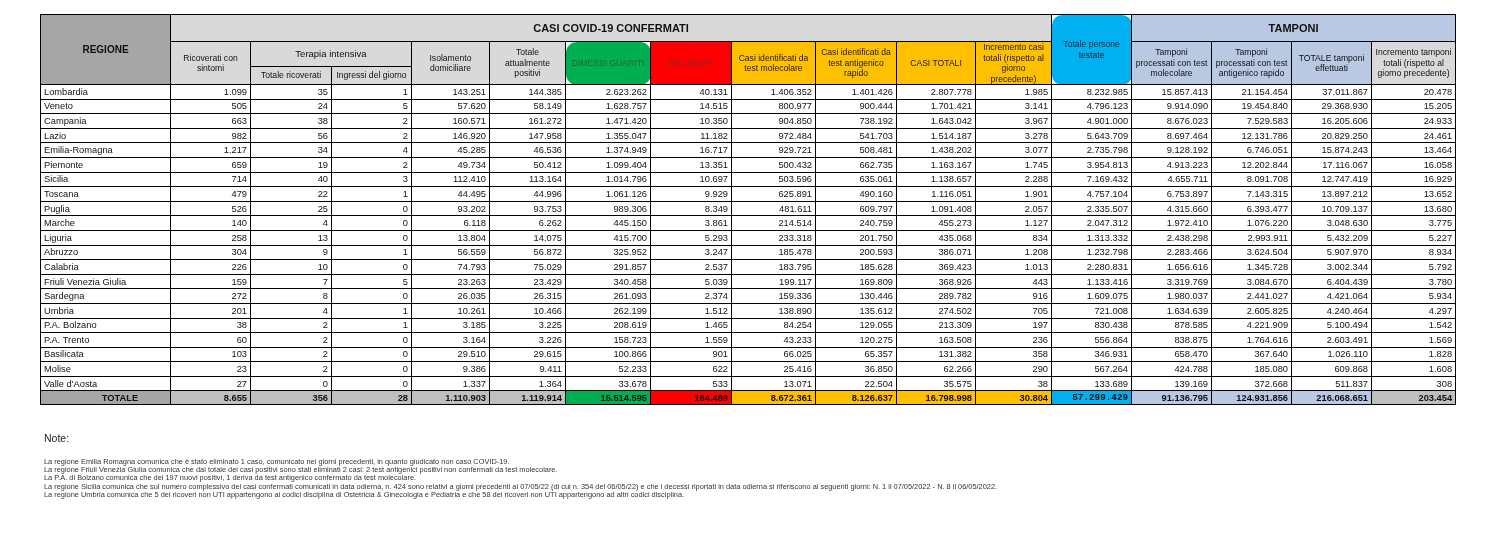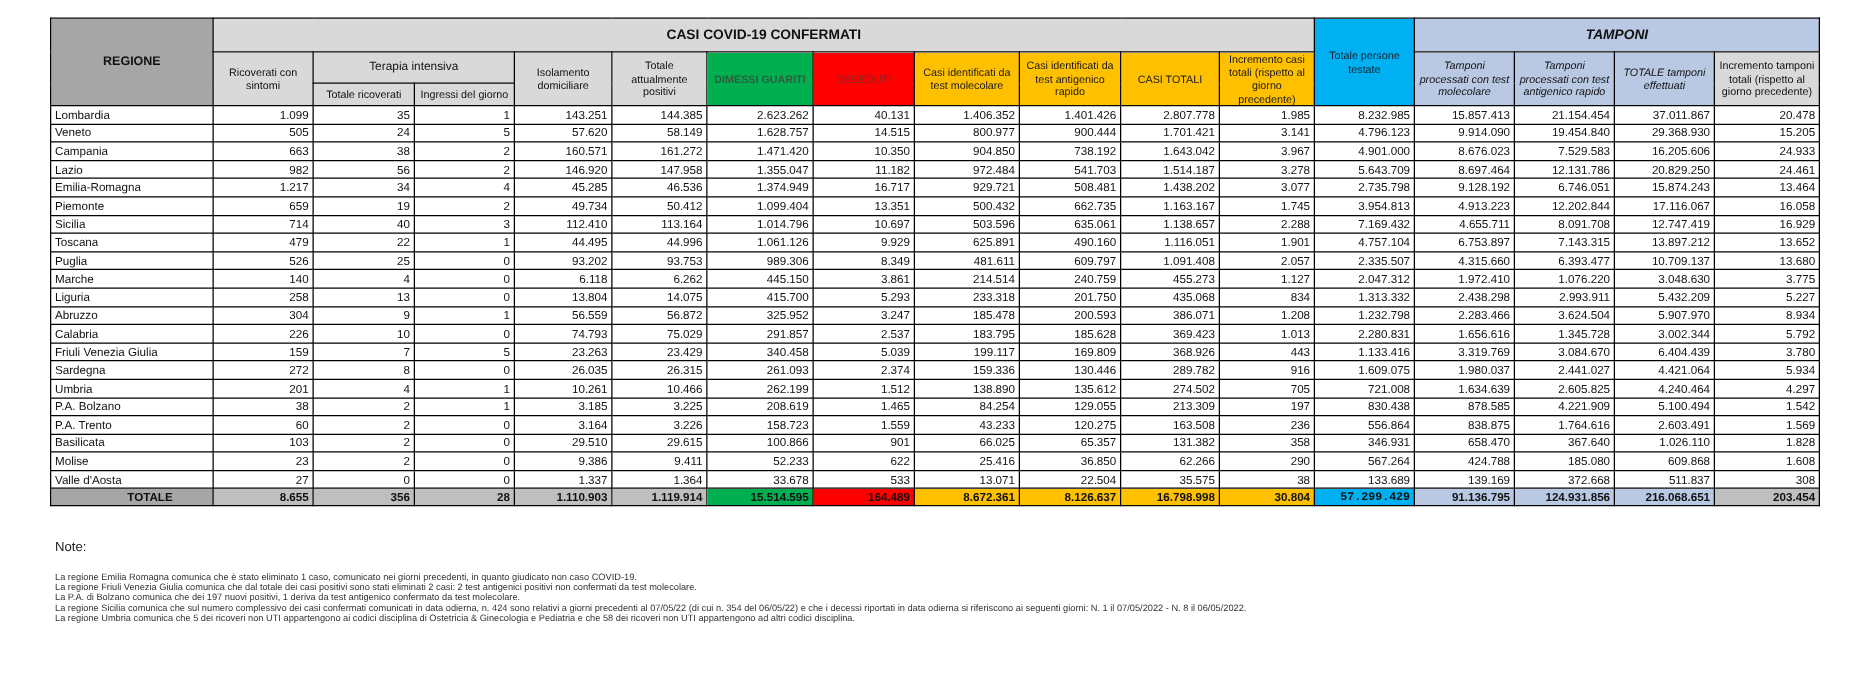--- a/index.html
+++ b/index.html
@@ -10,25 +10,25 @@
   html,body{margin:0;padding:0;background:#fff;}
   body{width:1497px;height:544px;font-family:"Liberation Sans",sans-serif;color:#111;}
   .sheet{position:relative;width:1497px;height:544px;overflow:hidden;background:#fff;}
   table.covid{position:absolute;left:40px;top:14px;width:1415px;border-collapse:collapse;table-layout:fixed;}
   table.covid td,table.covid th{border:1px solid var(--grid);padding:0 3px;overflow:hidden;vertical-align:middle;}
   
   .band{background:var(--band-gray);font-weight:bold;font-size:11px;text-align:center;height:26px;}
   .regione-h{background:var(--dark-gray);font-weight:bold;font-size:10px;text-align:center;border:2px solid #000;}
   .sub{background:var(--band-gray);font-weight:normal;font-size:8.6px;line-height:10.5px;text-align:center;padding:1px 2px;}
   .ti-band{height:24px;font-size:9.5px;}
-  .h-green{background:var(--green);color:var(--green-text);font-weight:bold;}
+  .h-green{background:var(--green);color:var(--green-text);font-weight:normal;border-radius:11px;}
   .h-red{background:var(--red);color:var(--red-text);font-weight:normal;}
   .h-yellow{background:var(--yellow);color:#1a1a1a;}
-  .h-cyan{background:var(--cyan);color:#0b2330;}
-  .h-blue{background:var(--blue);color:#111;font-style:italic;}
+  .h-cyan{background:var(--cyan);color:#0b2330;border-radius:10px;}
+  .h-blue{background:var(--blue);color:#111;}
   .h-gray{background:var(--band-gray);margin-top:44px;}
   
   tbody tr.data-row{height:14.6px;}
   tbody td{font-size:9.3px;background:#fff;}
   td.num{text-align:right;}
   td.region{text-align:left;font-size:9.3px;padding-left:4px;}
   
   tr.total-row{height:14px;font-weight:bold;}
   tr.total-row td{font-size:9.3px;}
   tr.total-row td:nth-child(1){background:var(--dark-gray);text-align:center;padding-left:32px;}

